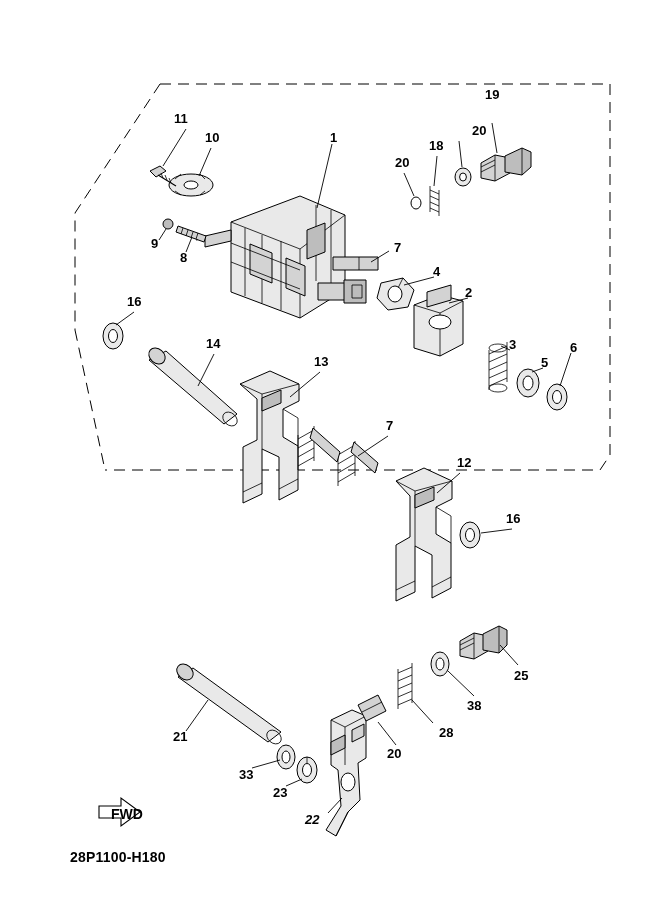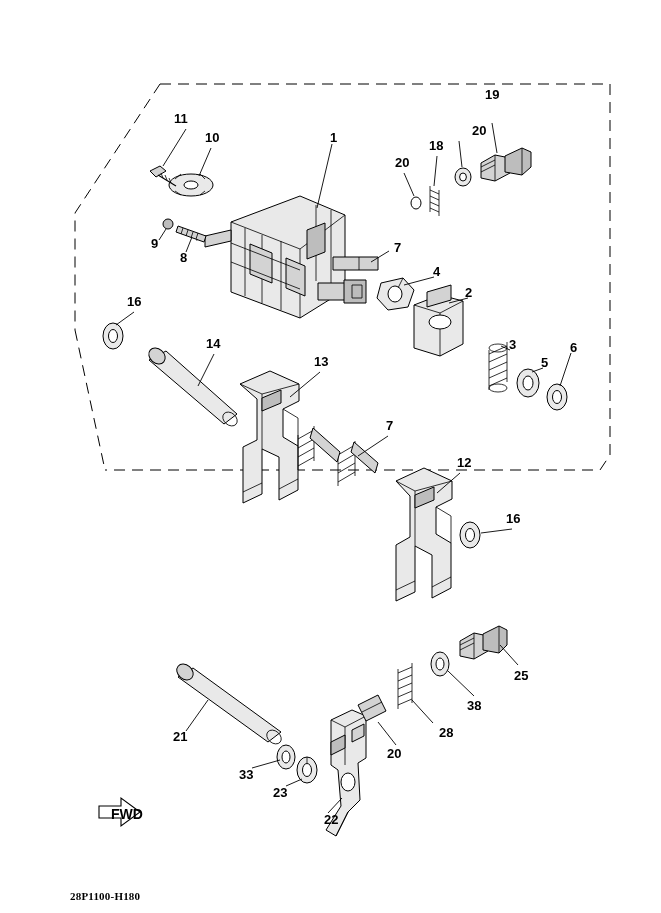--- a/index.html
+++ b/index.html
@@ -28,27 +28,26 @@
     position: absolute;
     font-family: "Liberation Sans", sans-serif;
     font-size: 13px;
     font-weight: 700;
     color: #000000;
     line-height: 1;
     white-space: nowrap;
   }
   .partcode {
     position: absolute;
-    font-family: Liberation Serif, serif;
-    font-size: 11px;
+    font-family: Liberation Sans, sans-serif;
+    font-size: 14px;
     font-weight: 700;
     color: #000000;
     letter-spacing: 0.2px;
     white-space: nowrap;
-    margin-top: 41px;
   }
   .fwdlabel {
     position: absolute;
     font-family: "Liberation Sans", sans-serif;
     font-size: 14px;
     font-weight: 700;
     color: #000000;
     white-space: nowrap;
   }
 </style>
@@ -330,21 +329,21 @@
   <div class="callout" style="left:314px; top:355px;">13</div>
   <div class="callout" style="left:206px; top:337px;">14</div>
   <div class="callout" style="left:386px; top:419px;">7</div>
   <div class="callout" style="left:127px; top:295px;">16</div>
   <div class="callout" style="left:506px; top:512px;">16</div>
   <div class="callout" style="left:395px; top:156px;">20</div>
   <div class="callout" style="left:429px; top:139px;">18</div>
   <div class="callout" style="left:485px; top:88px;">19</div>
   <div class="callout" style="left:452px; top:124px;margin-left:20px;">20</div>
   <div class="callout" style="left:173px; top:730px;">21</div>
-  <div class="callout" style="left:324px; top:813px;">22</div>
+  <div class="callout" style="left:305px; top:813px;font-style:italic;">22</div>
   <div class="callout" style="left:273px; top:786px;">23</div>
   <div class="callout" style="left:239px; top:768px;">33</div>
   <div class="callout" style="left:514px; top:669px;">25</div>
   <div class="callout" style="left:387px; top:747px;">20</div>
   <div class="callout" style="left:467px; top:699px;">38</div>
   <div class="callout" style="left:439px; top:726px;">28</div>
 
   <div class="fwdlabel" style="left:111px; top:806px;">FWD</div>
 
   <div class="partcode" style="left:70px; top:849px;">28P1100-H180</div>

